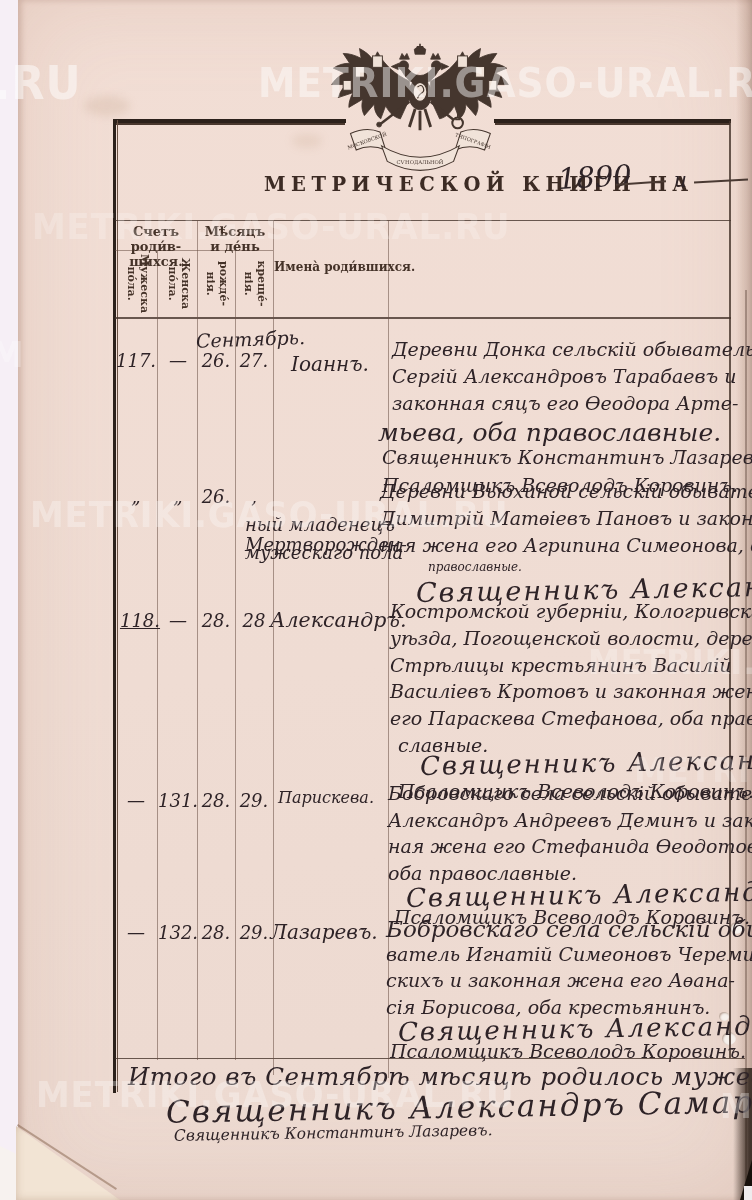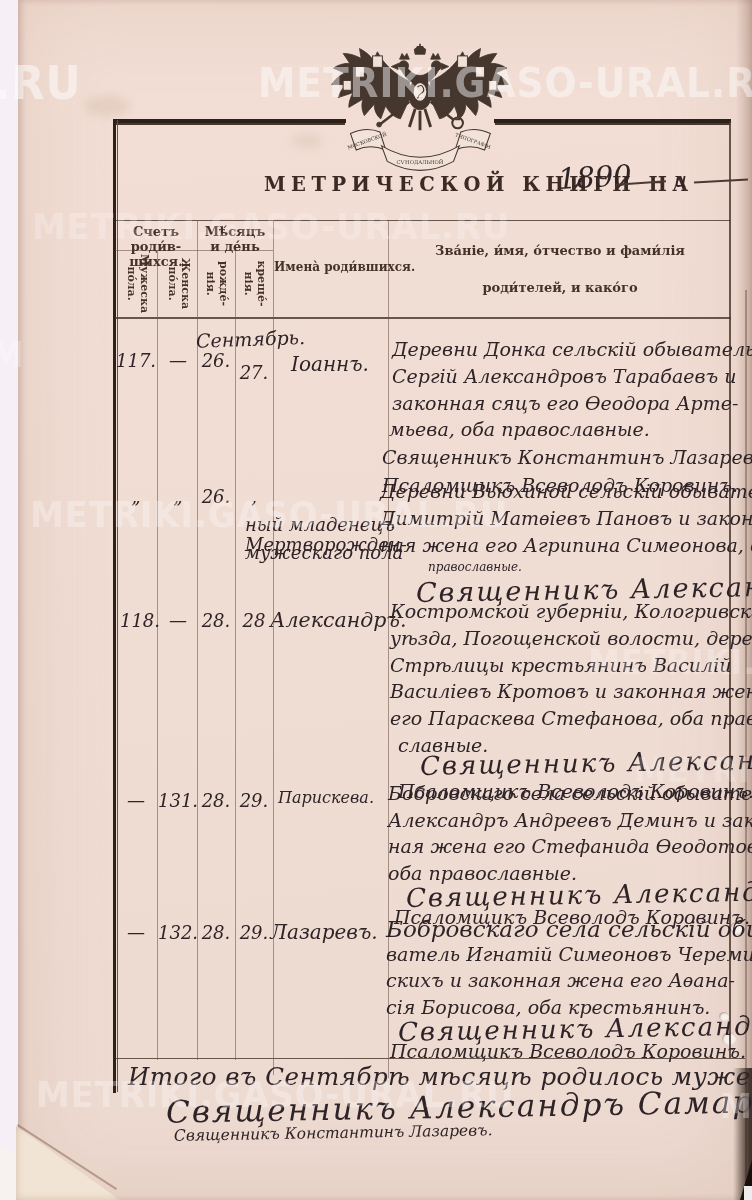--- a/index.html
+++ b/index.html
@@ -155,50 +155,49 @@
   <div class="print vlab" style="left:186px;top:271px;">
     <div>рожде́-</div>
       <div>нія.</div>
   </div>
   <div class="print vlab" style="left:224px;top:271px;">
     <div>креще́-</div>
       <div>нія.</div>
   </div>
   <div class="print" style="left:274px;top:260px;width:114px;text-align:center;font-size:12px;white-space:nowrap;">Имена̀ роди́вшихся.</div>
   <div class="print hdr" style="left:392px;top:232px;width:336px;line-height:37px;font-size:13px;font-weight:bold;">
-    <div>Зва́ніе, и́мя, о́тчество и фами́лія роди́телей, и како́го</div>
   </div>
 
   <div class="hw" style="left:196px;top:328px;width:100px;text-align:center;font-size:19px;transform:rotate(-2deg);">Сентябрь.</div>
 
   <div id="rows">
       <div class="hw hw-num" style="left:116px;top:350px;width:40px;">117.</div>
       <div class="hw hw-num" style="left:158px;top:350px;width:40px;">—</div>
       <div class="hw hw-num" style="left:198px;top:350px;width:36px;">26.</div>
-      <div class="hw hw-num" style="left:236px;top:350px;width:36px;margin-top:12px;">27.</div>
+      <div class="hw hw-num" style="left:236px;top:350px;width:36px;">27.</div>
       <div class="hw" style="left:276px;top:352px;width:108px;text-align:center;font-size:20px;">Іоаннъ.</div>
       <div class="hw" style="left:392px;top:338px;font-size:19px;">Деревни Донка сельскій обыватель</div>
       <div class="hw" style="left:392px;top:364.8px;font-size:19px;">Сергій Александровъ Тарабаевъ и</div>
       <div class="hw" style="left:392px;top:391.6px;font-size:19px;">законная сяцъ его Ѳеодора Арте-</div>
-      <div class="hw" style="left:389px;top:418.4px;font-size:19px;">мьева, оба православные.</div>
+      <div class="hw" style="left:378px;top:418.4px;font-size:25px;">мьева, оба православные.</div>
       <div class="hw" style="left:382px;top:446px;font-size:19px;">Священникъ Константинъ Лазаревъ.</div>
       <div class="hw" style="left:382px;top:474px;font-size:19px;">Псаломщикъ Всеволодъ Коровинъ.</div>
       <div class="hw hw-num" style="left:116px;top:486px;width:40px;">„</div>
       <div class="hw hw-num" style="left:158px;top:486px;width:40px;">„</div>
       <div class="hw hw-num" style="left:198px;top:486px;width:36px;">26.</div>
       <div class="hw hw-num" style="left:236px;top:486px;width:36px;">,</div>
       <div class="hw" style="left:245px;top:486px;font-size:18px;margin-top:48px;">Мертворожден-</div>
       <div class="hw" style="left:245px;top:514px;font-size:18px;">ный младенецъ</div>
       <div class="hw" style="left:245px;top:542px;font-size:18px;">мужескаго пола</div>
       <div class="hw" style="left:380px;top:480px;font-size:19px;">Деревни Вьюхиной сельскій обыватель</div>
       <div class="hw" style="left:380px;top:506.8px;font-size:19px;">Димитрій Матѳіевъ Пановъ и закон-</div>
       <div class="hw" style="left:380px;top:533.6px;font-size:19px;">ная жена его Агрипина Симеонова, оба</div>
       <div class="hw" style="left:428px;top:560.4px;font-size:12px;">православные.</div>
       <div class="hw sig-big" style="left:416px;top:572px;font-size:27px;">Священникъ Александръ Самаринъ</div>
-      <div class="hw hw-num" style="left:116px;top:610px;width:48px;">118.</div>
+      <div class="hw hw-num" style="left:116px;top:610px;width:48px;text-decoration:underline;">118.</div>
       <div class="hw hw-num" style="left:158px;top:610px;width:40px;">—</div>
       <div class="hw hw-num" style="left:198px;top:610px;width:36px;">28.</div>
       <div class="hw hw-num" style="left:236px;top:610px;width:36px;text-align:center;">28</div>
       <div class="hw" style="left:270px;top:608px;width:118px;text-align:center;font-size:20.5px;">Александръ.</div>
       <div class="hw" style="left:390px;top:600px;font-size:19px;">Костромской губерніи, Кологривскаго</div>
       <div class="hw" style="left:390px;top:626.8px;font-size:19px;">уѣзда, Погощенской волости, деревни</div>
       <div class="hw" style="left:390px;top:653.6px;font-size:19px;">Стрѣлицы крестьянинъ Василій</div>
       <div class="hw" style="left:390px;top:680.4px;font-size:19px;">Василіевъ Кротовъ и законная жена</div>
       <div class="hw" style="left:390px;top:707.2px;font-size:19px;">его Параскева Стефанова, оба право-</div>
       <div class="hw" style="left:398px;top:734px;font-size:19px;">славные.</div>

